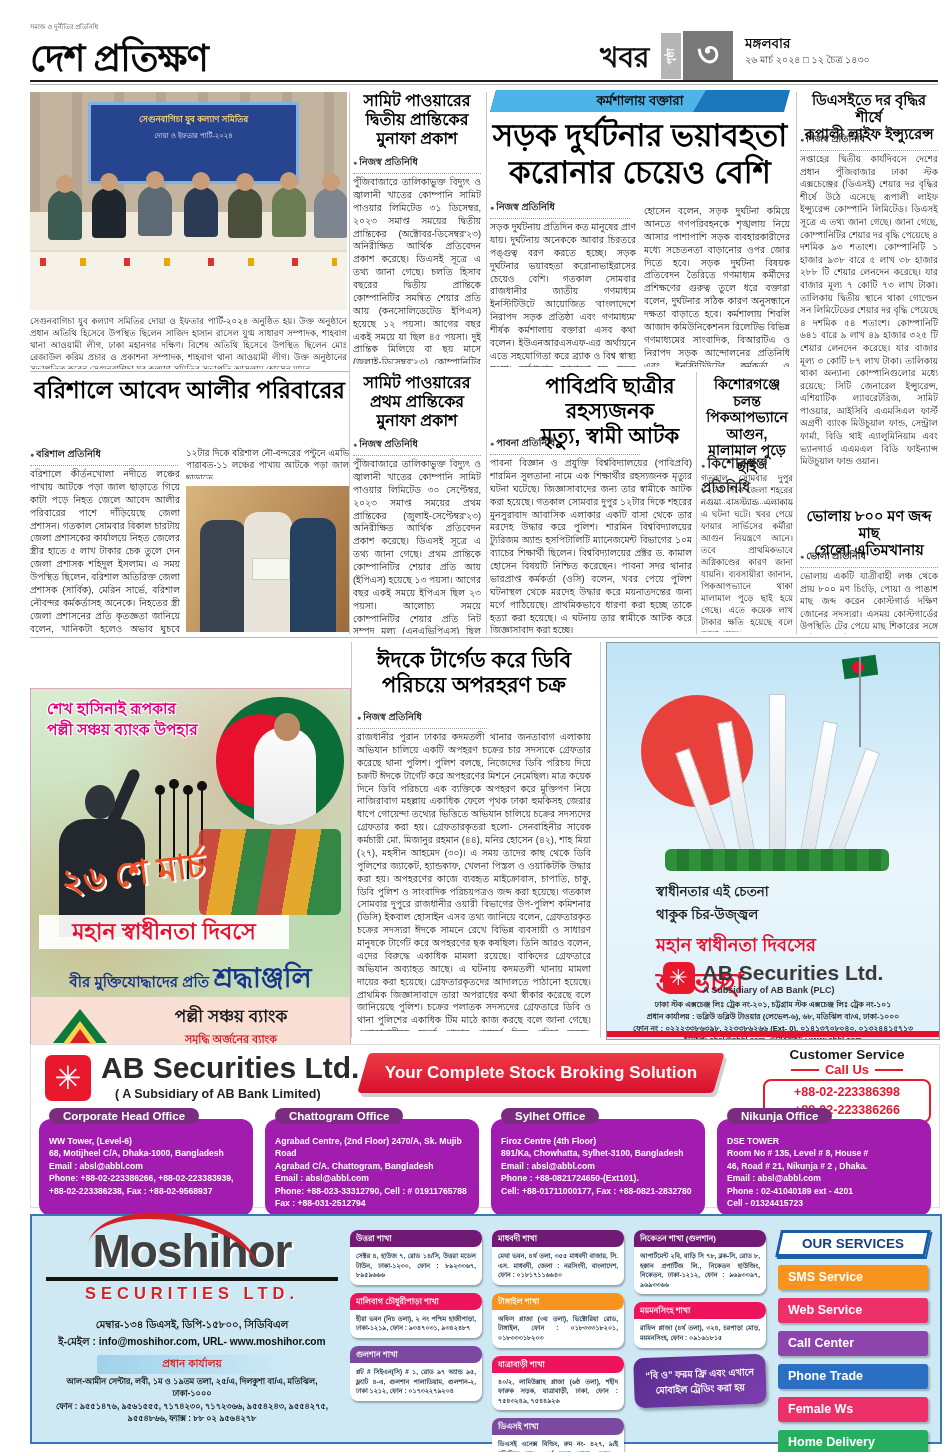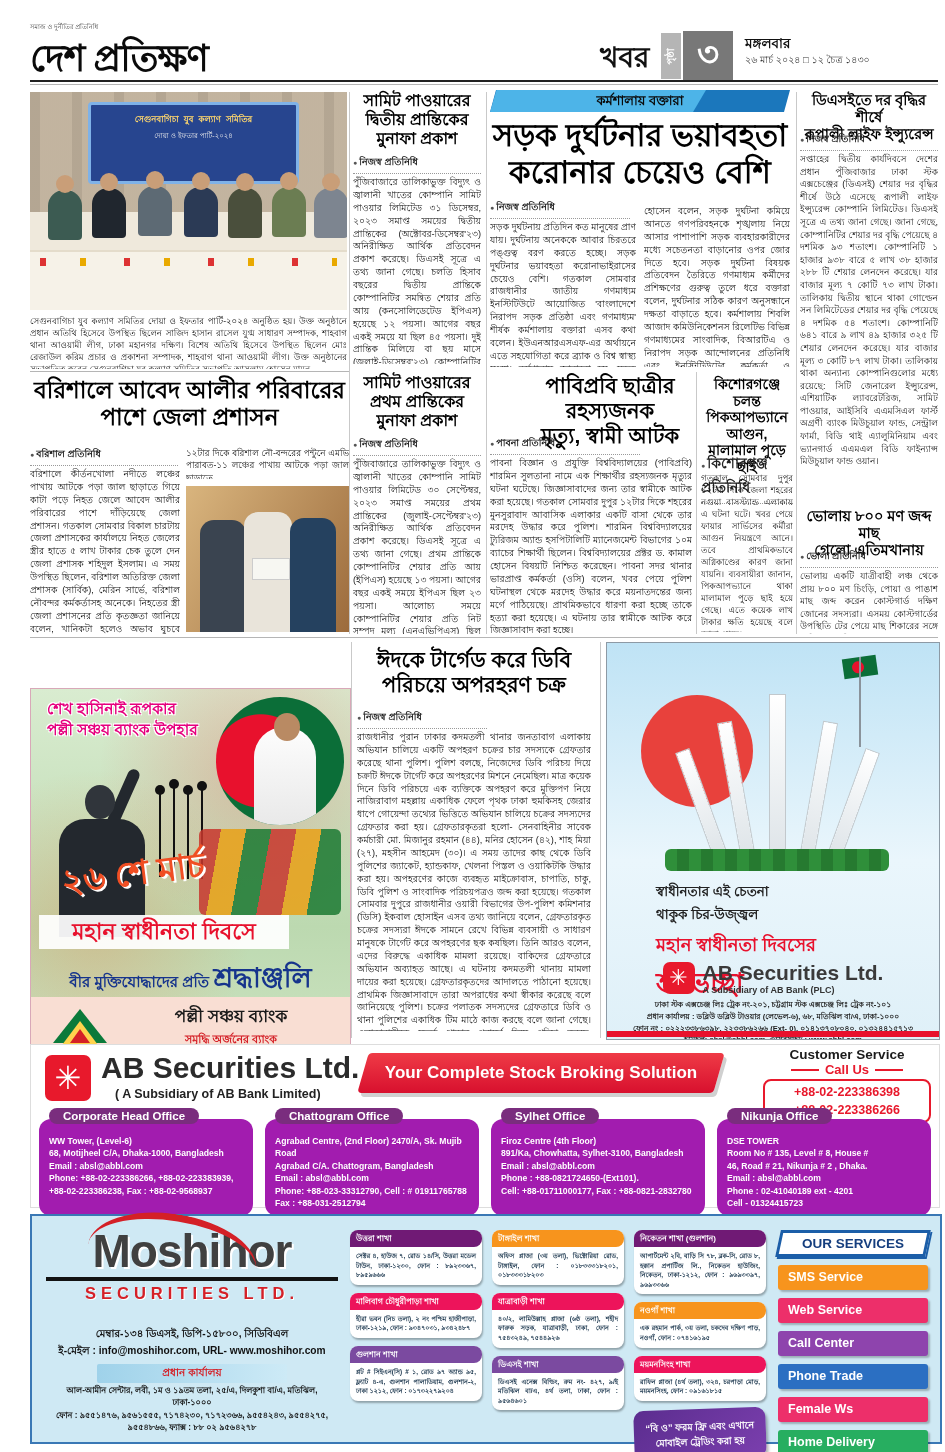--- a/index.html
+++ b/index.html
@@ -23,21 +23,21 @@
   .kicker .lt{position:absolute;left:0;top:0;bottom:0;width:72%;background:#4db4e8;
               clip-path:polygon(3% 0,100% 0,94% 100%,0 100%);}
   .kicker .tx{position:relative;z-index:2;text-align:center;font-size:13px;font-weight:900;
               color:#0b0b0b;line-height:22px;}
   
   .photo1{background:linear-gradient(#c7b8a4 0 55%,#efe9dc 55% 100%);overflow:hidden;}
   .photo1 .posts{position:absolute;inset:0 0 45% 0;
       background:repeating-linear-gradient(90deg,#a79a87 0 10px,#bfb19c 10px 42px);opacity:.6;}
   .banner-blue{position:absolute;background:#27458f;border:3px solid #7fb2e8;border-radius:4px;
       color:#fff;text-align:center;padding-top:8px;}
-  .banner-blue .b1{font-size:8.5px;font-weight:bold;color:#ffd76e;font-family:Liberation Mono, monospace;}
+  .banner-blue .b1{font-size:8.5px;font-weight:bold;color:#ffd76e;}
   .banner-blue .b2{font-size:7px;color:#eee;margin-top:3px;}
   .person{position:absolute;width:34px;height:50px;border-radius:16px 16px 4px 4px;background:#2f3a46;}
   .person::before{content:"";position:absolute;top:-15px;left:8px;width:18px;height:18px;
       border-radius:50%;background:#c99e78;}
   .tablecloth{position:absolute;left:0;right:0;bottom:0;height:58px;background:#f6f2e8;
       border-top:2px solid #e4dccb;}
   .tablecloth::after{content:"";position:absolute;top:6px;left:10px;right:10px;height:8px;
       background:repeating-linear-gradient(90deg,#d33 0 6px,transparent 6px 40px,#e9a900 40px 46px,transparent 46px 84px);}
   .photo2{background:linear-gradient(120deg,#d9b57e,#9c6b3c);overflow:hidden;}
   .fig{position:absolute;border-radius:14px 14px 0 0;}
@@ -197,21 +197,20 @@
 
   <div class="abs headline" style="left:800px;top:92px;width:138px;font-size:14.5px;">
     <div>ডিএসইতে দর বৃদ্ধির শীর্ষে</div>
     <div>রূপালী লাইফ ইন্স্যুরেন্স</div>
   </div>
   <div class="abs byline" style="left:800px;top:132px;width:138px;">নিজস্ব প্রতিনিধি</div>
   <div class="abs bodytext" style="left:800px;top:153px;width:138px;height:348px;font-size:9px;">সপ্তাহের দ্বিতীয় কার্যদিবসে দেশের প্রধান পুঁজিবাজার ঢাকা স্টক এক্সচেঞ্জের (ডিএসই) শেয়ার দর বৃদ্ধির শীর্ষে উঠে এসেছে রূপালী লাইফ ইন্স্যুরেন্স কোম্পানি লিমিটেড। ডিএসই সূত্রে এ তথ্য জানা গেছে। জানা গেছে, কোম্পানিটির শেয়ার দর বৃদ্ধি পেয়েছে ৪ দশমিক ৯৩ শতাংশ। কোম্পানিটি ১ হাজার ৯৩৮ বারে ৫ লাখ ৩৮ হাজার ২৮৮ টি শেয়ার লেনদেন করেছে। যার বাজার মূল্য ৭ কোটি ৭৩ লাখ টাকা। তালিকায় দ্বিতীয় স্থানে থাকা গোল্ডেন সন লিমিটেডের শেয়ার দর বৃদ্ধি পেয়েছে ৪ দশমিক ৫৪ শতাংশ। কোম্পানিটি ৬৪১ বারে ৯ লাখ ৪৯ হাজার ৩২৫ টি শেয়ার লেনদেন করেছে। যার বাজার মূল্য ৩ কোটি ৮৭ লাখ টাকা। তালিকায় থাকা অন্যান্য কোম্পানিগুলোর মধ্যে রয়েছে: সিটি জেনারেল ইন্স্যুরেন্স, এশিয়াটিক ল্যাবরেটরিজ, সামিট পাওয়ার, আইসিবি এএমসিএল ফার্স্ট অগ্রণী ব্যাংক মিউচুয়াল ফান্ড, সেন্ট্রাল ফার্মা, বিডি থাই এ্যালুমিনিয়াম এবং ভ্যানগার্ড এএমএল বিডি ফাইন্যান্স মিউচুয়াল ফান্ড ওয়ান।</div>
 
   <div class="abs headline" style="left:30px;top:377px;width:319px;font-size:23px;">
     <div>বরিশালে আবেদ আলীর পরিবারের</div>
-    <div>পাশে জেলা প্রশাসন</div>
   </div>
   <div class="abs byline" style="left:30px;top:447px;width:148px;">বরিশাল প্রতিনিধি</div>
   <div class="abs bodytext" style="left:186px;top:447px;width:163px;height:32px;font-size:8.8px;">১২টার দিকে বরিশাল নৌ-বন্দরের পন্টুনে এমভি পারাবত-১১ লঞ্চের পাখায় আটকে পড়া জাল ছাড়াতে</div>
   <div class="abs bodytext" style="left:30px;top:468px;width:150px;height:166px;">বরিশালে কীর্তনখোলা নদীতে লঞ্চের পাখায় আটকে পড়া জাল ছাড়াতে গিয়ে কাটা পড়ে নিহত জেলে আবেদ আলীর পরিবারের পাশে দাঁড়িয়েছে জেলা প্রশাসন। গতকাল সোমবার বিকাল চারটায় জেলা প্রশাসকের কার্যালয়ে নিহত জেলের স্ত্রীর হাতে ৫ লাখ টাকার চেক তুলে দেন জেলা প্রশাসক শহিদুল ইসলাম। এ সময় উপস্থিত ছিলেন, বরিশাল অতিরিক্ত জেলা প্রশাসক (সার্বিক), মেরিন সার্ভে, বরিশাল নৌবন্দর কর্মকর্তাসহ অনেকে। নিহতের স্ত্রী জেলা প্রশাসনের প্রতি কৃতজ্ঞতা জানিয়ে বলেন, খানিকটা হলেও অভাব ঘুচবে পরিবারটির।</div>
   <div class="abs photo2" style="left:186px;top:486px;width:163px;height:146px;">
     <div class="fig" style="left:14px;top:34px;width:46px;height:112px;background:#3a4450;"></div>
     <div class="fig" style="left:58px;top:26px;width:48px;height:120px;background:#e9e4da;"></div>
     <div class="fig" style="left:104px;top:32px;width:46px;height:114px;background:#25415f;"></div>
     <div class="paper" style="left:66px;top:72px;width:36px;height:20px;"></div>
   </div>
@@ -377,21 +376,21 @@
     </div>
   </div>
 
   <div class="abs mosh" style="left:30px;top:1214px;width:908px;height:226px;">
     <div class="abs" style="left:14px;top:12px;width:292px;">
       <div style="text-align:center;">
         <span class="mosh-logo"><span class="swoosh"></span><span>Moshihor</span></span>
       </div>
       <div class="mosh-bar"></div>
       <div class="mosh-sub">SECURITIES LTD.</div>
-      <div class="mosh-line" style="margin-top:23px;">মেম্বার-১৩৪ ডিএসই, ডিপি-১৫৮০০, সিডিবিএল</div>
+      <div class="mosh-line" style="margin-top:14px;">মেম্বার-১৩৪ ডিএসই, ডিপি-১৫৮০০, সিডিবিএল</div>
       <div class="mosh-line">ই-মেইল : info@moshihor.com, URL- www.moshihor.com</div>
       <div class="ho-band">প্রধান কার্যালয়</div>
       <div class="mosh-addr">আল-আমীন সেন্টার, লবী, ১ম ও ১৯তম তলা, ২৫/এ, দিলকুশা বা/এ, মতিঝিল, ঢাকা-১০০০</div>
       <div class="mosh-addr">ফোন : ৯৫৫১৪৭৬, ৯৫৬১৫৫৫, ৭১৭৪২৩০, ৭১৭২৩৬৬, ৯৫৫৪২৪৩, ৯৫৫৪২৭৫,</div>
       <div class="mosh-addr">৯৫৫৪৮৬৬, ফ্যাক্স : ৮৮ ০২ ৯৫৬৪২৭৮</div>
     </div>
 
     <div class="abs" style="left:318px;top:14px;width:416px;display:flex;gap:10px;">
       <div style="flex:1;">
         <div class="bcard">
@@ -402,40 +401,40 @@
             <div class="bhead hb-pink">মালিবাগ চৌধুরীপাড়া শাখা</div>
             <div class="bbody">হীরা ভবন (নিচ তলা), ২ নং পশ্চিম হাজীপাড়া, ঢাকা-১২১৯, ফোন : ৯৩৪৭০৩১, ৯৩৪২৪৮৭</div>
           </div>
         <div class="bcard">
             <div class="bhead hb-purple">গুলশান শাখা</div>
             <div class="bbody">প্লট # সিইএন(সি) # ১, রোড ৯৭ অ্যান্ড ৯৫, ফ্ল্যাট ৪-এ, গুলশান পালাডিয়াম, গুলশান-২, ঢাকা ১২১২, ফোন : ০১৭৩২২৭৯২০৪</div>
           </div>
       </div>
       <div style="flex:1;">
         <div class="bcard">
+            <div class="bhead hb-blue">মাধবদী শাখা</div>
+            <div class="bbody">মেঘা ভবন, ৪র্থ তলা, ৩৫৫ মাধবদী বাজার, সি. এস. মাধবদী, জেলা : নরসিংদী, বাংলাদেশ, ফোন : ০১৮১৭১১৬৬৪০</div>
+          </div>
+        <div class="bcard">
             <div class="bhead hb-orange">টাঙ্গাইল শাখা</div>
             <div class="bbody">অফিস প্লাজা (৩য় তলা), ভিক্টোরিয়া রোড, টাঙ্গাইল, ফোন : ০১৮৩৩৩১৮২০১, ০১৮৩৩৩১৮২০৩</div>
           </div>
         <div class="bcard">
             <div class="bhead hb-pink">যাত্রাবাড়ী শাখা</div>
             <div class="bbody">৪০/২, লামিউল্লাহ প্লাজা (৬ষ্ঠ তলা), শহীদ ফারুক সড়ক, যাত্রাবাড়ী, ঢাকা, ফোন : ৭৫৪৩২৪৯, ৭৫৪৪৯২৬</div>
           </div>
         <div class="bcard">
             <div class="bhead hb-purple">ডিএসই শাখা</div>
             <div class="bbody">ডিএসই এনেক্স বিল্ডিং, রুম নং- ৪২৭, ৯/ই মতিঝিল বা/এ, ৪র্থ তলা, ঢাকা, ফোন : ৯৫৬৪৬০১</div>
           </div>
       </div>
       <div style="flex:1;">
         <div class="bcard">
             <div class="bhead hb-blue">নিকেতন শাখা (গুলশান)</div>
             <div class="bbody">আপার্টমেন্ট ২বি, বাড়ি সি ৭৮, ব্লক-সি, রোড ৮, হক্কান প্রপার্টিজ লি., নিকেতন হাউজিং, নিকেতন, ঢাকা-১২১২, ফোন : ৯৬৯৩৩৯৭, ৯৬৯৩৩৬৬</div>
-          </div>
-        <div class="bcard">
-            <div class="bhead hb-orange">নওগাঁ শাখা</div>
-            <div class="bbody">এক রহমান পার্ক, ৩য় তলা, চকদেব দক্ষিণ পাড়, নওগাঁ, ফোন : ০৭৪১৬১৯৫</div>
           </div>
         <div class="bcard">
             <div class="bhead hb-pink">ময়মনসিংহ শাখা</div>
             <div class="bbody">রাফিন প্লাজা (৪র্থ তলা), ৩২৪, চরপাড়া মোড়, ময়মনসিংহ, ফোন : ০৯১৬১৮১৫</div>
           </div>
         <div class="promo">“বি ও” ফরম ফ্রি এবং এখানে মোবাইল ট্রেডিং করা হয়</div>
       </div>
     </div>
 
     <div class="abs" style="left:746px;top:14px;width:150px;">

